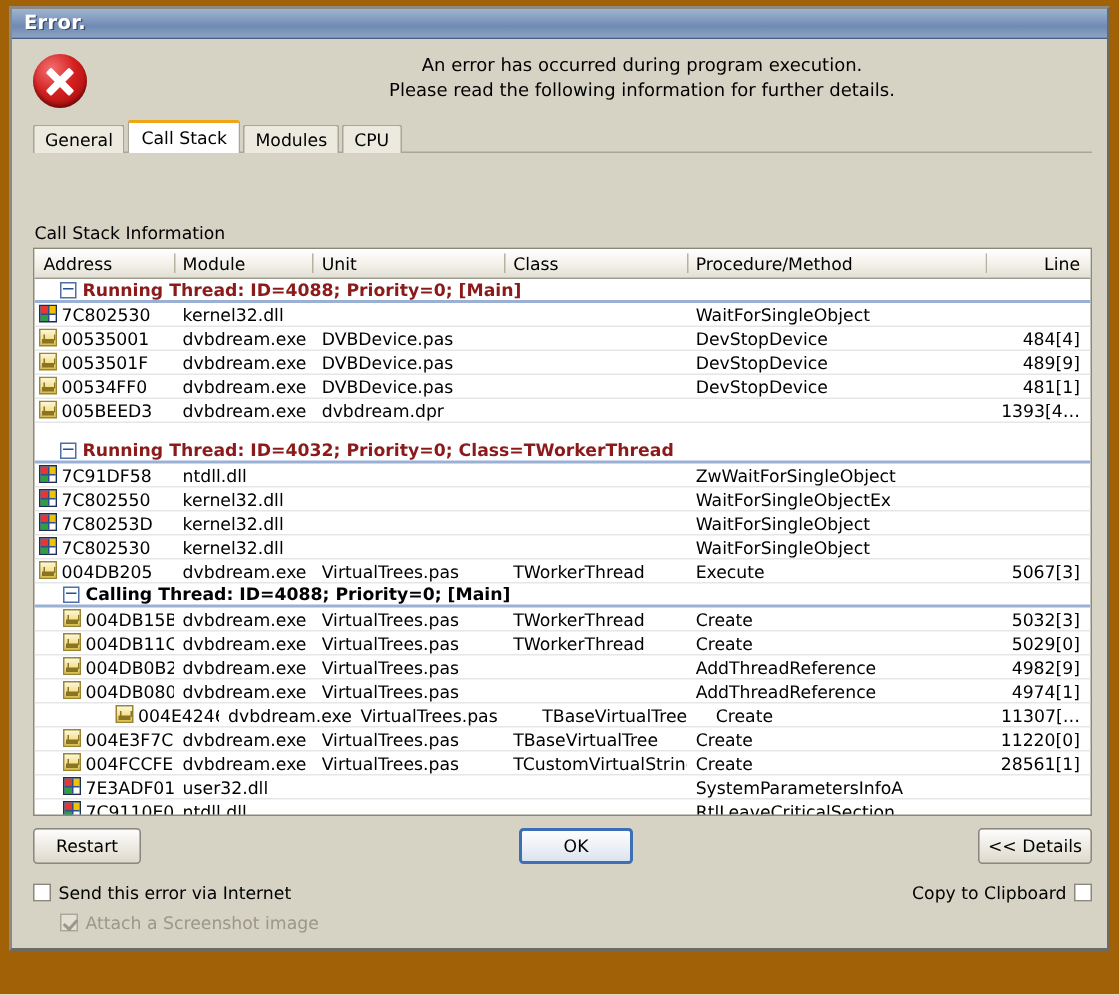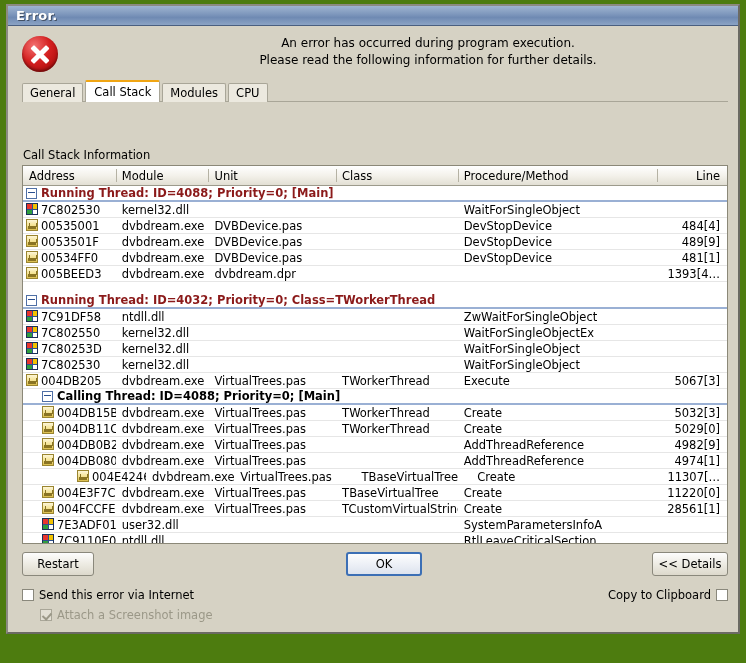--- a/index.html
+++ b/index.html
@@ -2,21 +2,21 @@
 <html><head>
 <meta charset="utf-8">
 <style>
   html, body {
     margin: 0; padding: 0;
     width: 746px; height: 663px;
     background: #ffffff;
     font-family: "DejaVu Sans", "Liberation Sans", sans-serif;
     overflow: hidden;
   }
-  #root { position: relative; width: 746px; height: 663px; background: #4d7c0f; }
+  #root { position: relative; width: 746px; height: 663px; background: #a16207; }
 
   .dialog {
     position: absolute;
     left: 6px; top: 4px;
     width: 734px; height: 630px;
     background: #d6d2c4;
     border: 2px solid #6b6a63;
     border-top-color: #8c8a82;
     border-left-color: #8c8a82;
     box-sizing: border-box;
@@ -147,21 +147,21 @@
   .cell.right { text-align:right; padding-right:7px; padding-left:0; }
 
   .cell.addr { display:flex; align-items:flex-start; gap:3px; padding-left:3px; }
 
   
   .grow {
     display:flex; align-items:center;
     height:16px; box-sizing:border-box;
     font-size:11.5px; font-weight:bold;
     border-bottom:2px solid #9ab0d4;
-    padding-left:3px;
+    padding-left:17px;
   }
   .grow.lvl0 { color:#8b1a1a; }
   .grow.lvl1 { color:#000000; padding-left:19px; }
   .grow .expander {
     width:9px; height:9px; margin-right:4px;
     border:1px solid #4f6fa5; background:#ffffff;
     position:relative; flex:0 0 auto;
   }
   .grow .expander::before {
     content:""; position:absolute; left:1px; right:1px; top:3px; height:1px; background:#2a4f8f;

